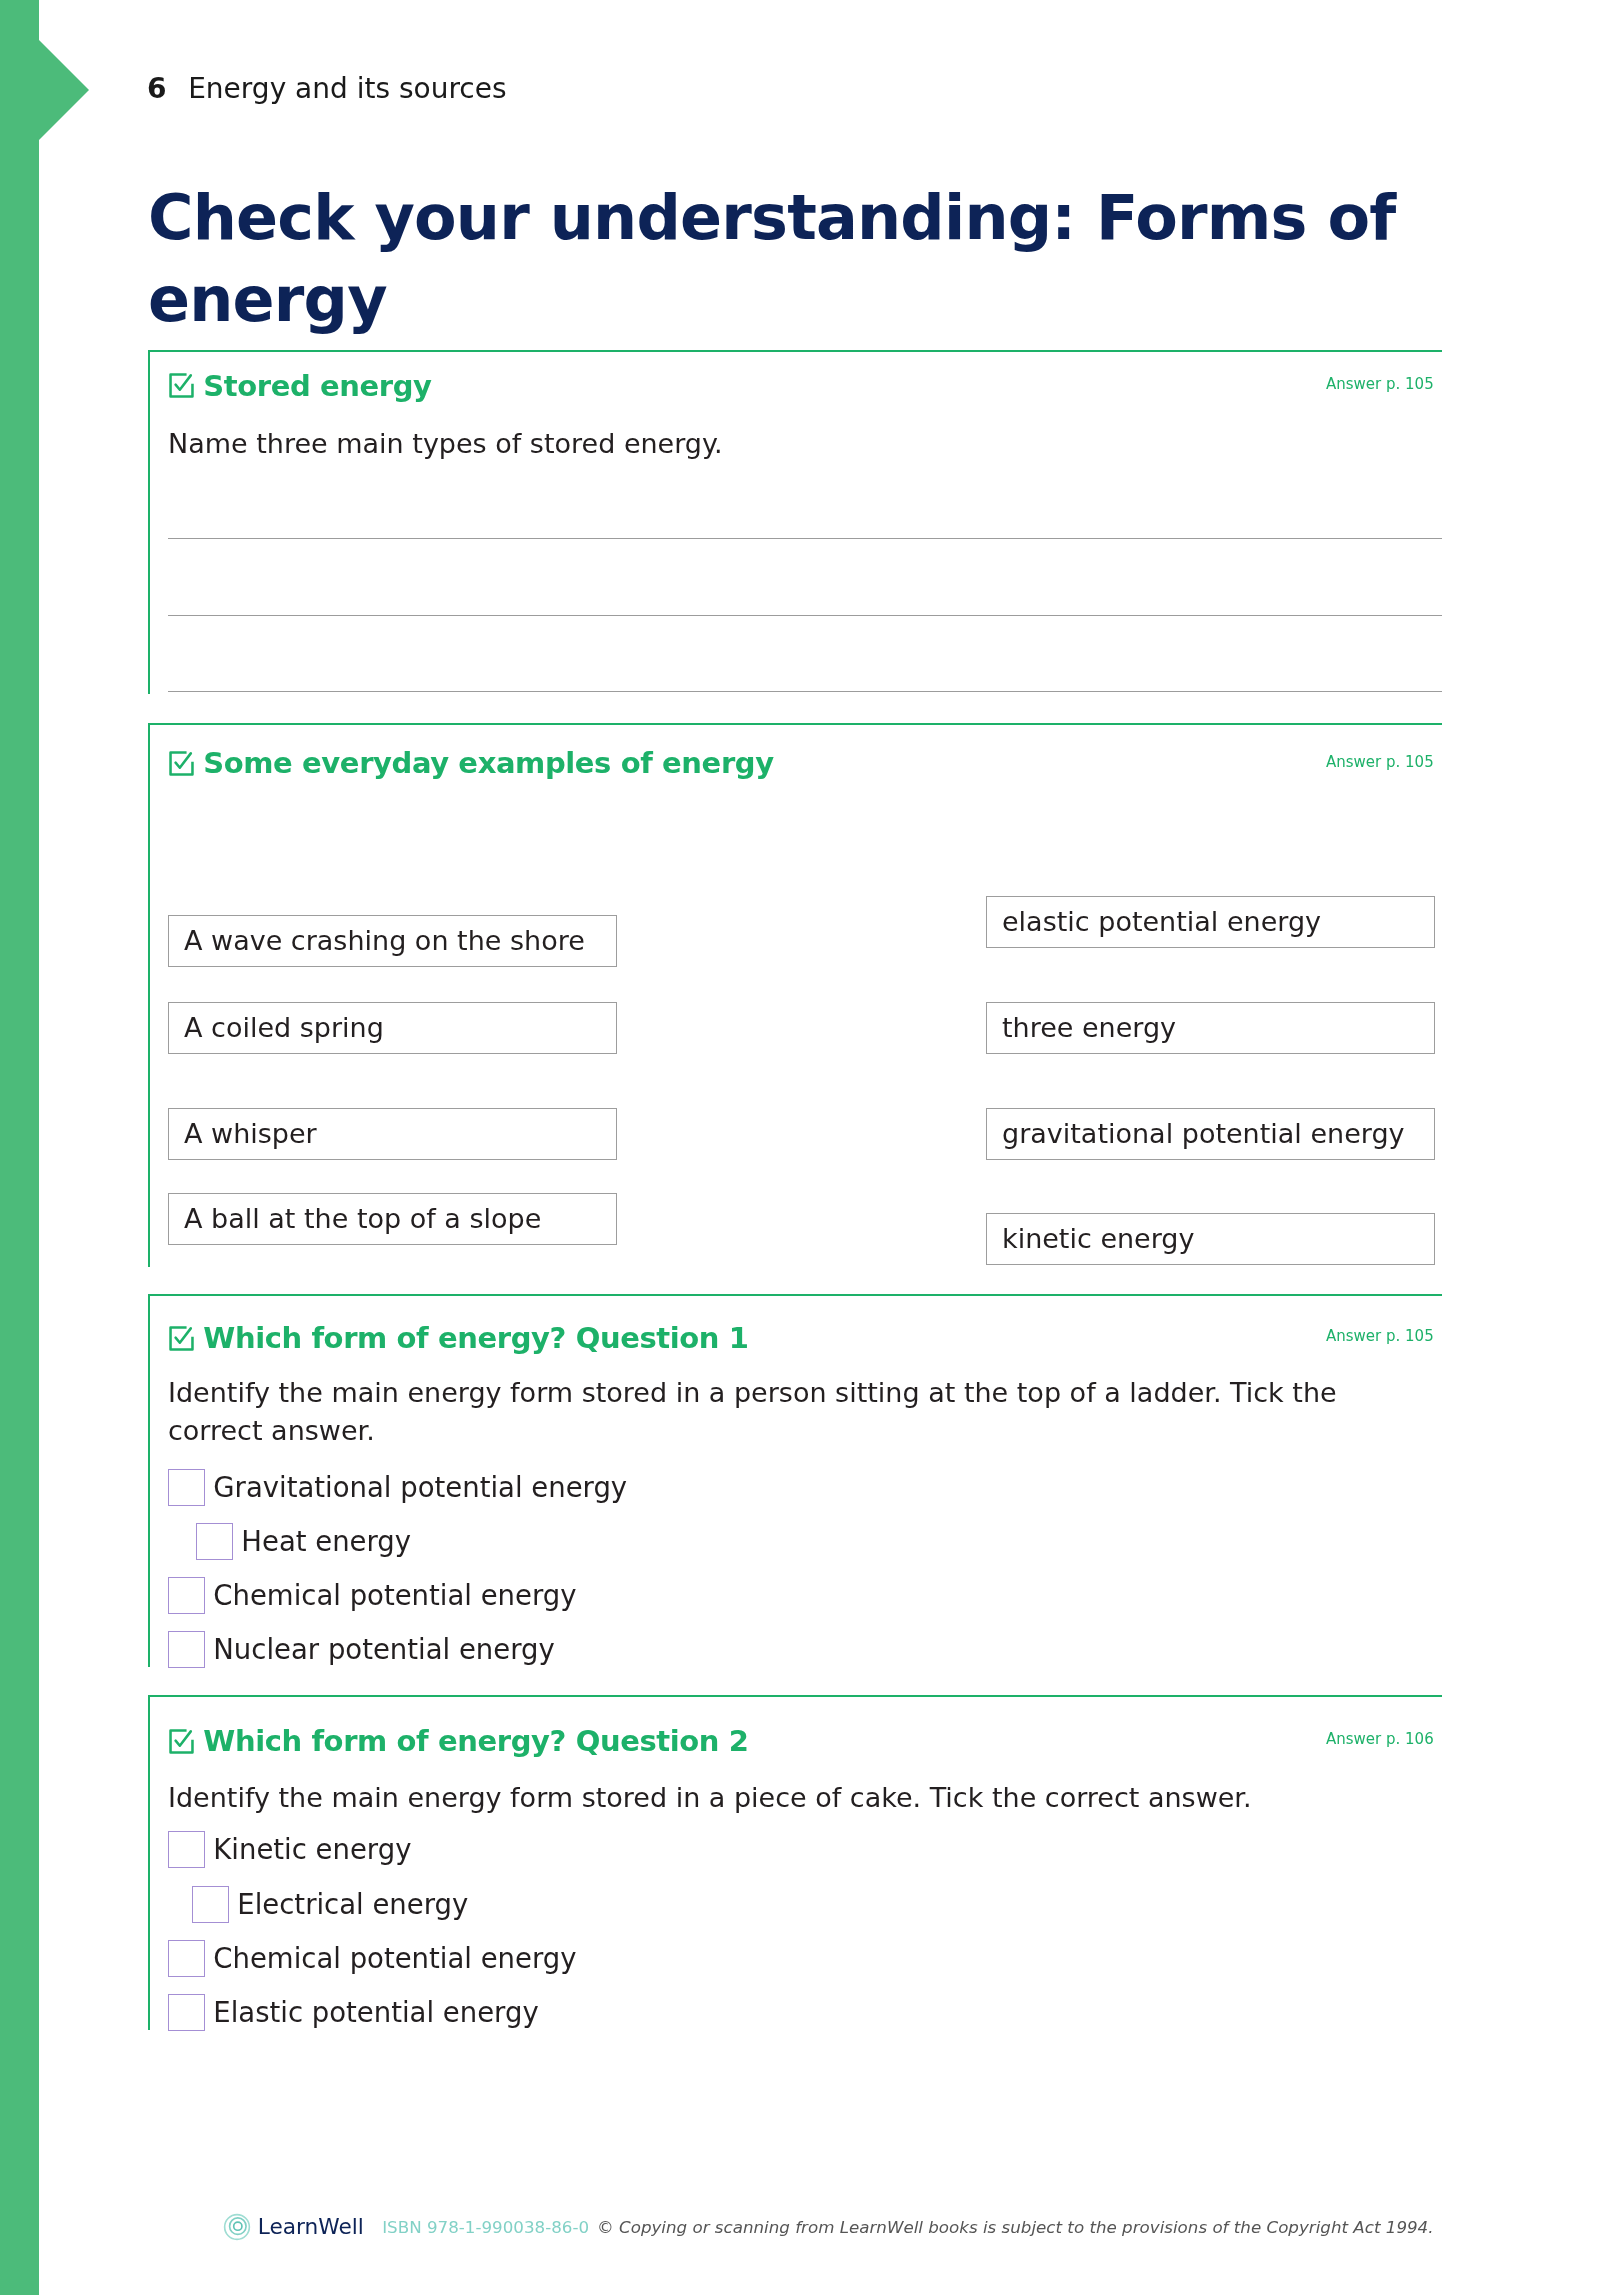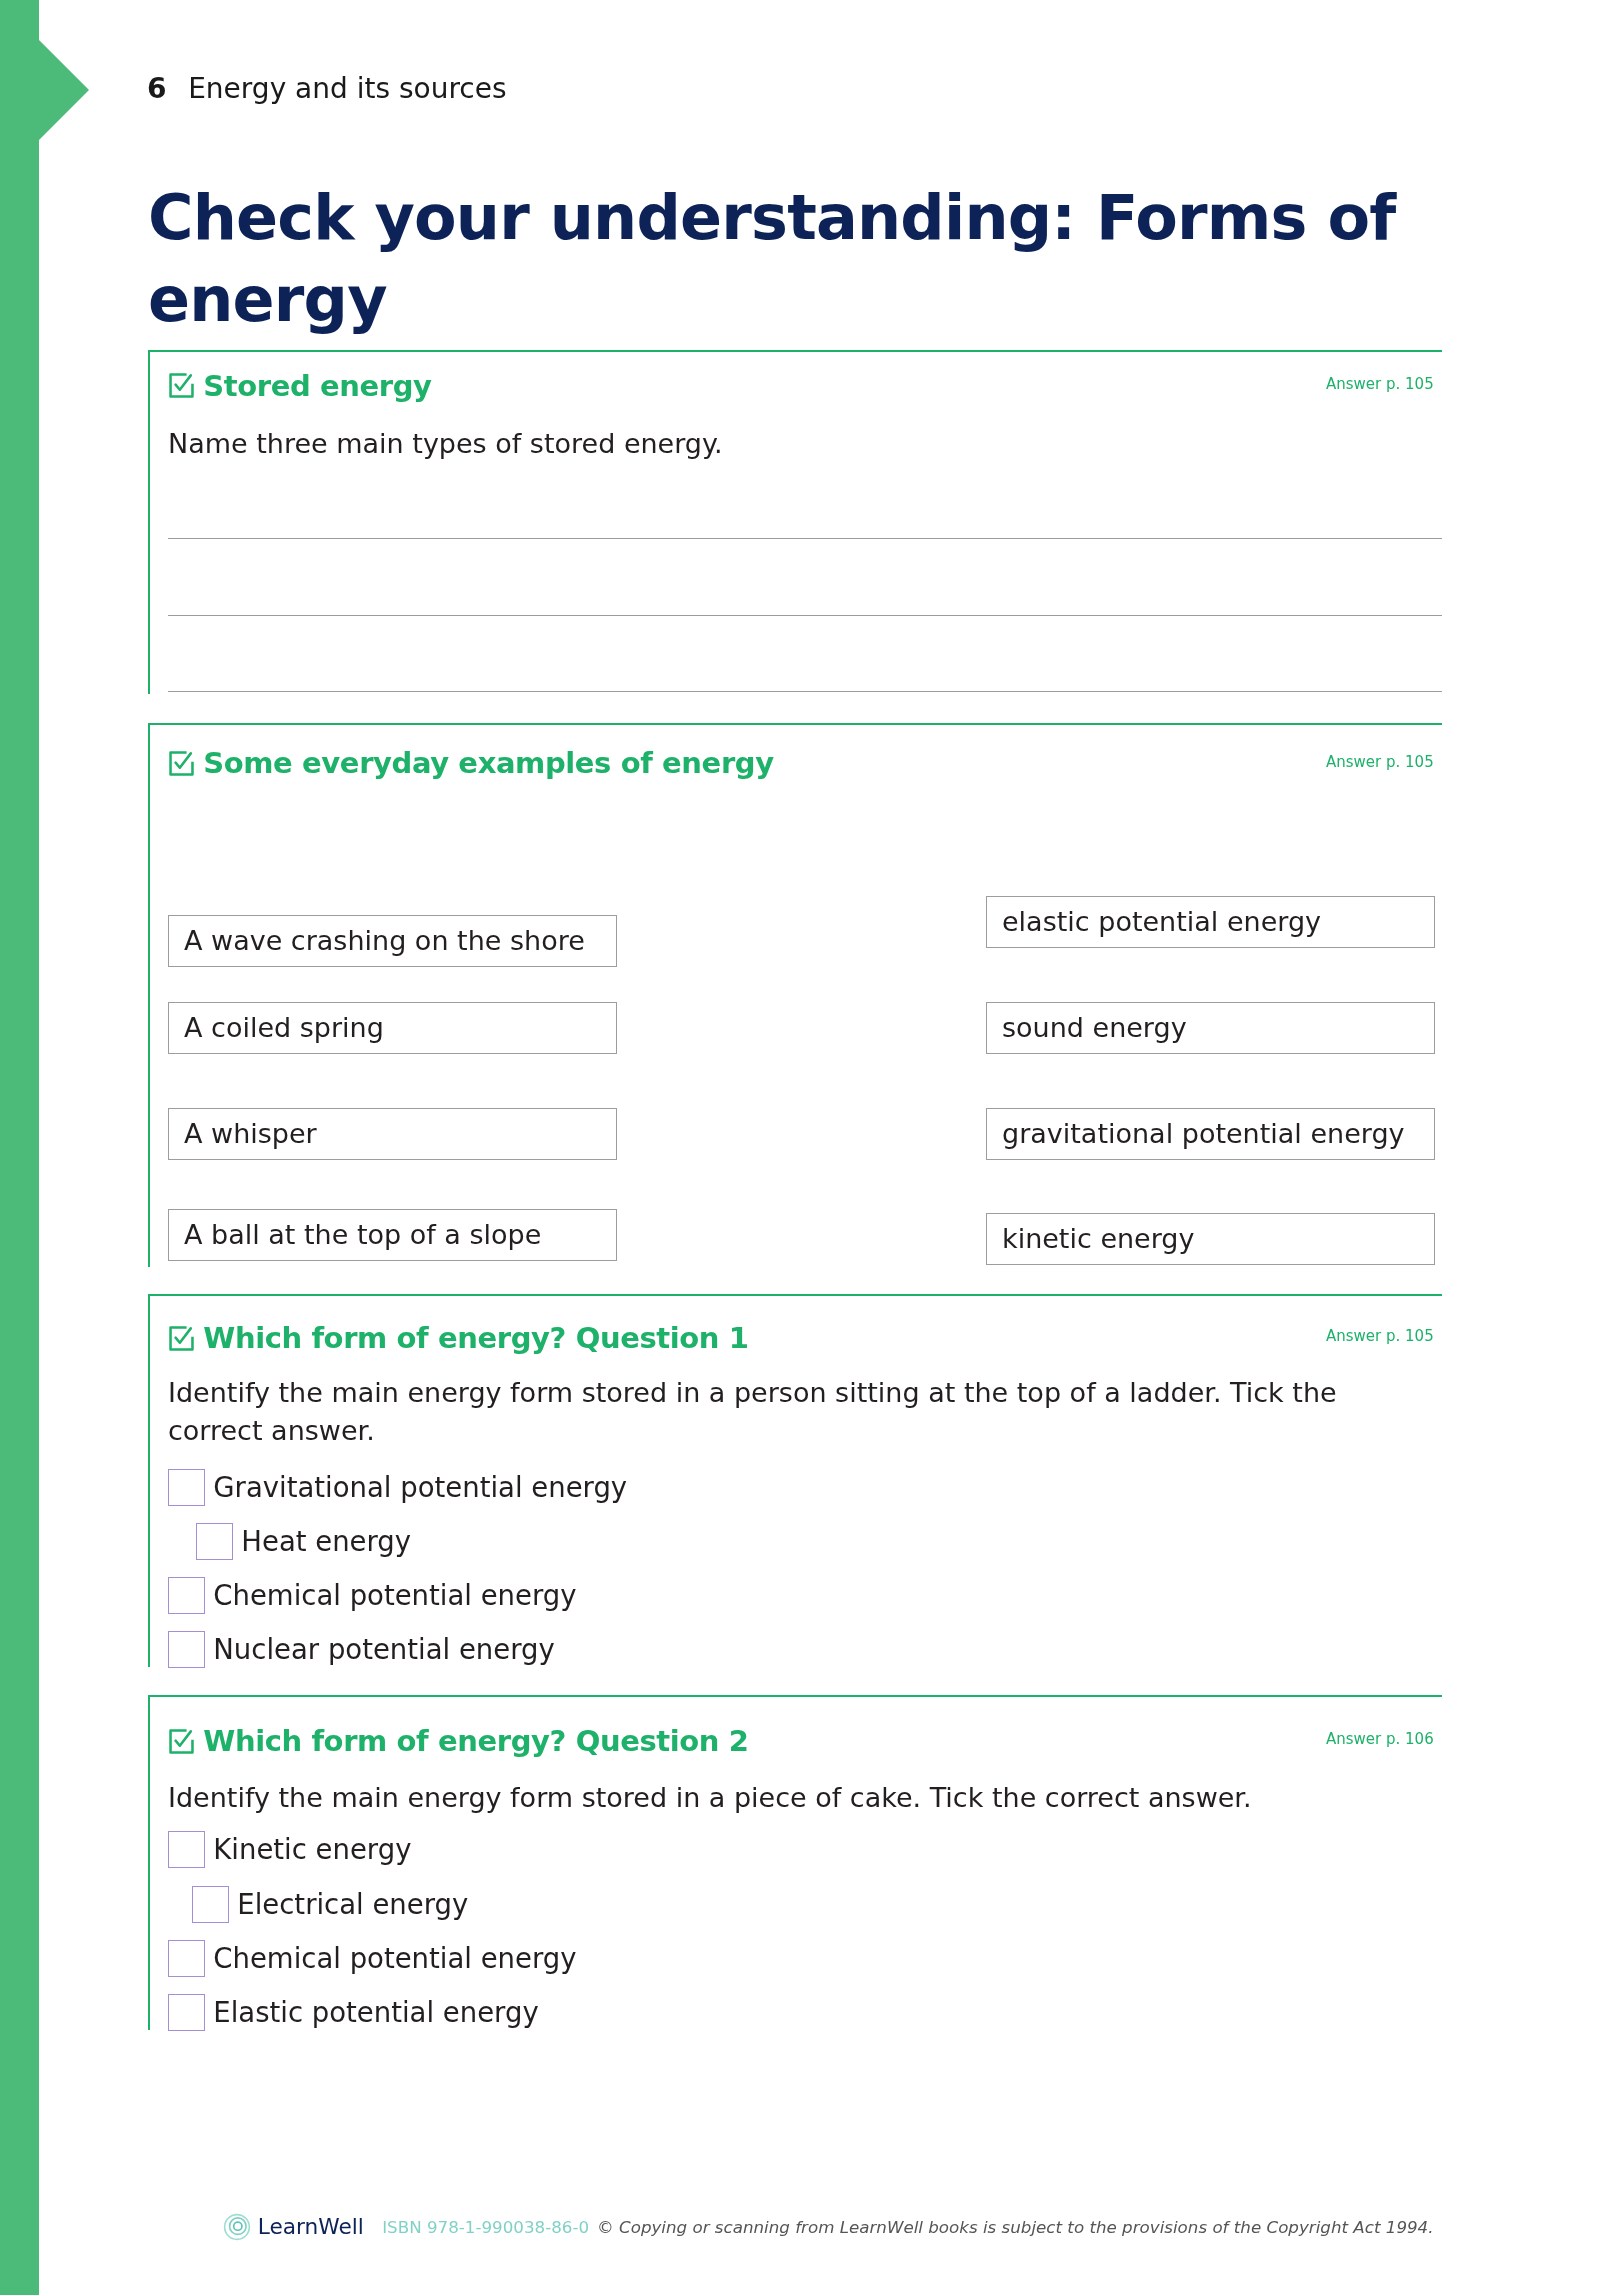--- a/index.html
+++ b/index.html
@@ -81,24 +81,24 @@
       <path d="M22 3 H3 V29 H29 V14" fill="none" stroke="#1db169" stroke-width="3" stroke-linejoin="round"></path>
       <path d="M9 15 L14 21 L27 4" fill="none" stroke="#1db169" stroke-width="3" stroke-linecap="round" stroke-linejoin="round"></path>
     </svg>
     <span class="sec-title">Some everyday examples of energy</span>
   </div>
   <span class="answer-ref" style="top:27.5px;">Answer p. 105</span>
 
   <div class="match-box match-left" style="top:156px;margin-top:34px;">A wave crashing on the shore</div>
   <div class="match-box match-left" style="top:277px;">A coiled spring</div>
   <div class="match-box match-left" style="top:383px;">A whisper</div>
-  <div class="match-box match-left" style="top:484px;">A ball at the top of a slope</div>
+  <div class="match-box match-left" style="top:468px;">A ball at the top of a slope</div>
 
   <div class="match-box match-right" style="top:171px;">elastic potential energy</div>
-  <div class="match-box match-right" style="top:277px;">sound energy</div>
+  <div class="match-box match-right" style="top:277px;">three energy</div>
   <div class="match-box match-right" style="top:383px;">gravitational potential energy</div>
   <div class="match-box match-right" style="top:488px;">kinetic energy</div>
 </div>
 
 <div class="section" style="top:1294px; height:371px;">
   <div class="vbar" style="height:371px;"></div>
   <div class="sec-head" style="top:25px;">
     <svg class="sec-icon" viewBox="0 0 32 32">
       <path d="M22 3 H3 V29 H29 V14" fill="none" stroke="#1db169" stroke-width="3" stroke-linejoin="round"></path>
       <path d="M9 15 L14 21 L27 4" fill="none" stroke="#1db169" stroke-width="3" stroke-linecap="round" stroke-linejoin="round"></path>

